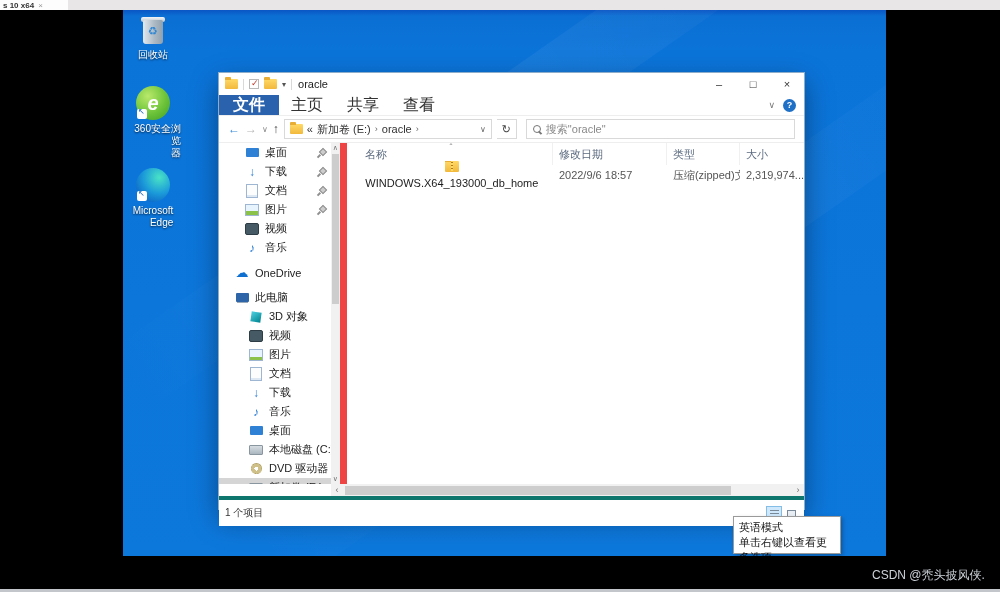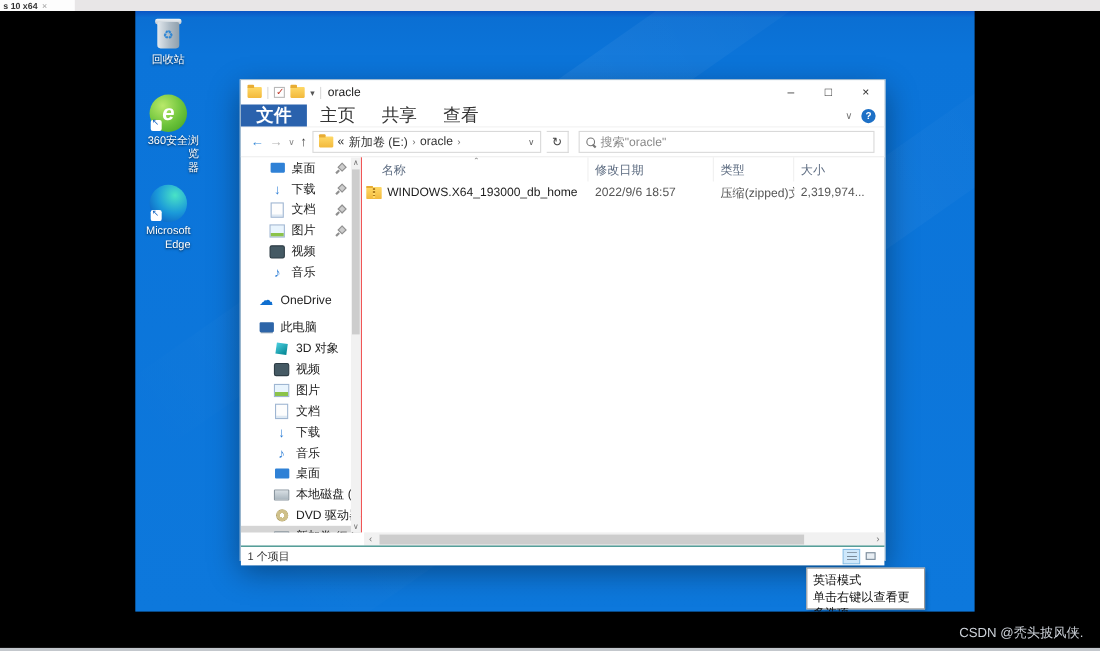--- a/index.html
+++ b/index.html
@@ -64,21 +64,21 @@
   .addrbox .csep { color:#666; font-size:9px; }
   .addrbox .addr-dd { margin-left:auto; color:#666; font-size:8px; }
   .refresh { width:20px; height:20px; border:1px solid #d9d9d9; border-left:none; display:flex; align-items:center; justify-content:center; font-size:11px; color:#444; }
   .searchbox { margin-left:4px; flex:1; height:20px; border:1px solid #d9d9d9; display:flex; align-items:center; gap:5px; padding:0 6px; }
   .mag { position:relative; width:8px; height:8px; flex:none; }
   .mag::before { content:""; position:absolute; left:0; top:0; width:6px; height:6px; border:1px solid #777; border-radius:50%; }
   .mag::after { content:""; position:absolute; left:6px; top:6px; width:1.5px; height:3.5px; background:#777; transform:rotate(-45deg); }
   .search-ph { font-size:11px; color:#8a8a8a; }
 
   .wbody { position:absolute; left:0; top:70px; width:100%; height:341px; display:flex; }
-  .sidebar { position:relative; width:110px; height:100%; border-right:1px solid #ef4444; overflow:hidden;text-align:right; }
+  .sidebar { position:relative; width:128px; height:100%; border-right:7px solid #ef4444; overflow:hidden;text-align:right; }
   .srow { display:flex; align-items:center; height:19px; gap:6px; font-size:11px; color:#222; padding-left:26px; position:relative; }
   .srow.lvl1 { padding-left:16px; }
   .srow.lvl2 { padding-left:30px; }
   .srow.selected { background:#d5d5d5; }
   .srow .pin { position:absolute; right:14px; top:6px; width:8px; height:8px; }
   .pin::before { content:""; position:absolute; right:0; top:0; width:4px; height:4px; background:#cdcdcd; border:1px solid #8f8f8f; transform:rotate(45deg); }
   .pin::after { content:""; position:absolute; left:0; bottom:-1px; width:1.5px; height:4px; background:#8f8f8f; transform:rotate(45deg); }
   .gap6 { height:6px; }
   .ic { width:14px; height:14px; flex:none; position:relative; display:flex; align-items:center; justify-content:center; }
   .ic-mon { } .ic-mon::before { content:""; width:13px; height:9px; background:#2f81d6; border-radius:1px; }
@@ -98,32 +98,32 @@
   .sb-scroll .thumb { position:absolute; left:1px; top:11px; width:7px; height:150px; background:#cdcdcd; }
 
   .filearea { flex:1; position:relative; }
   .cols { display:flex; height:22px; align-items:center; font-size:11px; color:#5c6b80; }
   .col { height:100%; display:flex; align-items:center; padding-left:6px; border-right:1px solid #f0f0f0; position:relative; }
   .col-name { width:206px; padding-left:18px; }
   .col-date { width:114px; } .col-type { width:73px; } .col-size { flex:1; border-right:none; }
   .sort-caret { position:absolute; top:-1px; left:50%; font-size:9px; color:#888; }
   .frow { display:flex; height:20px; align-items:center; font-size:11px; }
   .fcell { padding-left:6px; overflow:hidden; white-space:nowrap; }
-  .fc-name { width:206px; display:flex; align-items:center; gap:5px; color:#1c1c1c; padding-left:4px; }
+  .fc-name { width:206px; display:flex; align-items:center; gap:5px; color:#1c1c1c; padding-left:4px;flex-direction:column; }
   .fc-date { width:114px; color:#555; } .fc-type { width:73px; color:#555; } .fc-size { flex:1; color:#555; }
   .zipfold { position:relative; width:14px; height:11px; background:linear-gradient(#ffd967,#f2b93c); border-radius:1px; flex:none; }
   .zipfold::before { content:""; position:absolute; left:0; top:-2px; width:6px; height:3px; background:#e8ad34; border-radius:1px 1px 0 0; }
   .zipfold::after { content:""; position:absolute; left:6px; top:1px; width:2px; height:9px; background:repeating-linear-gradient(#b07d1e 0 1.5px,#ffd967 1.5px 3px); }
 
   .hscroll { position:absolute; left:112px; top:411px; width:473px; height:12px; background:#f1f1f1; display:flex; align-items:center; }
   .hs-arr { width:12px; text-align:center; font-size:9px; color:#707070; }
   .hs-track { flex:1; position:relative; height:100%; }
   .hs-thumb { position:absolute; left:2px; top:1.5px; height:9px; width:86%; background:#cdcdcd; }
 
-  .statusbar { position:absolute; left:0; top:423px; width:100%; height:18px; background:#fff; display:flex; align-items:center; padding:0 6px; border-top:1px solid #0f766e; }
+  .statusbar { position:absolute; left:0; top:423px; width:100%; height:30px; background:#fff; display:flex; align-items:center; padding:0 6px; border-top:4px solid #0f766e; }
   .item-count { font-size:10px; color:#333; }
   .viewtoggles { margin-left:auto; display:flex; gap:3px; }
   .vt { width:14px; height:12px; display:flex; align-items:center; justify-content:center; }
   .vt.active { background:#cfe8fb; outline:1px solid #84bde6; }
   .vt-lines { width:9px; height:7px; background:repeating-linear-gradient(#7a8a99 0 1px,transparent 1px 3px); }
   .vt-thumb { width:9px; height:7px; border:1px solid #7a8a99; background:#e8eef3; }
 
   
   .tooltip { position:absolute; left:610px; top:506px; width:108px; height:38px; background:#fff; border:1px solid #9a9a9a; box-shadow:2px 2px 4px rgba(0,0,0,.25); z-index:30; padding:3px 5px; display:flex; flex-direction:column; justify-content:space-between; }
   .tooltip .t1 { font-size:11px; color:#111; }

